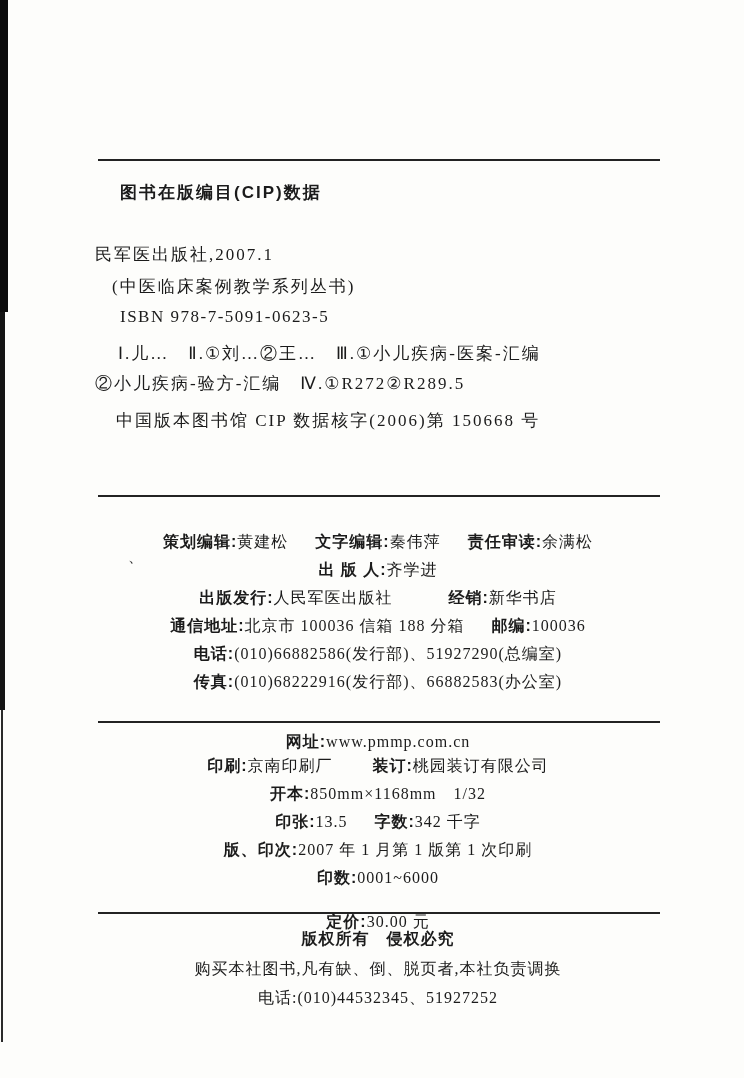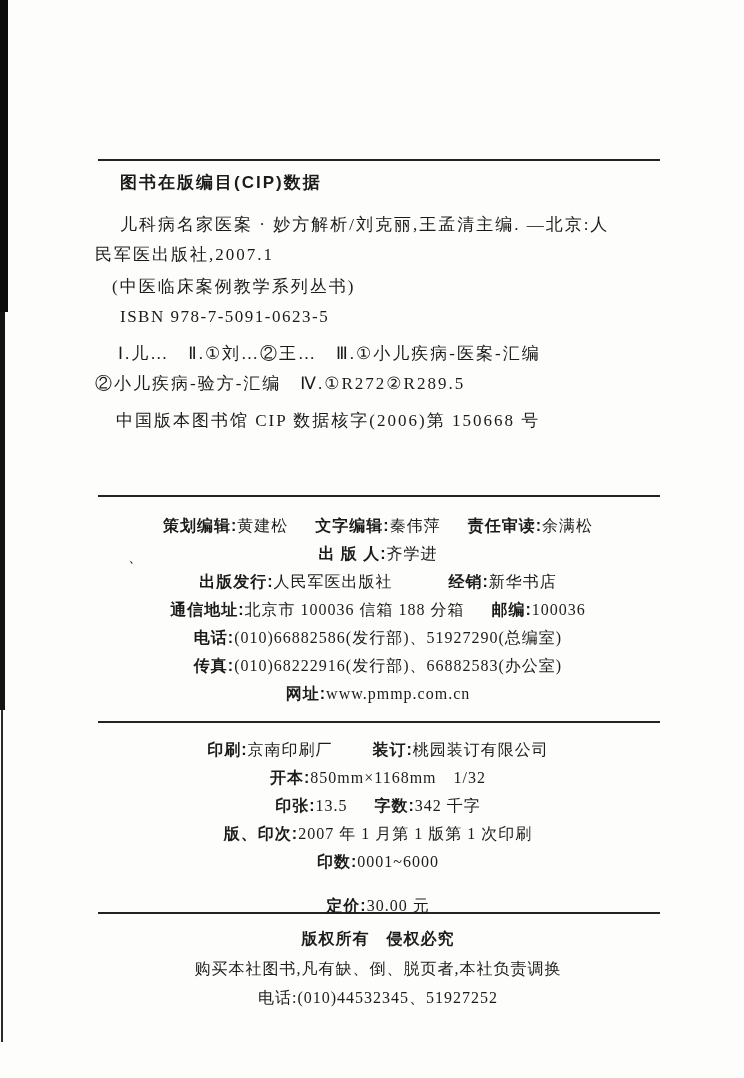--- a/index.html
+++ b/index.html
@@ -18,40 +18,39 @@
   .edge-c{left:1px;top:710px;width:2px;height:332px;background:#2a2a2a;}
 
   .rule{position:absolute;left:98px;width:562px;height:2px;background:#232323;}
 
   .line{position:absolute;white-space:nowrap;line-height:1.25;}
   .cip{font-size:17px;letter-spacing:2px;}
   .latin{letter-spacing:1.5px;}
   .bold-hei{font-family:"Liberation Sans",sans-serif;font-weight:700;}
   .center{left:95px;width:566px;text-align:center;}
   .blk{font-size:16px;letter-spacing:1px;}
-  .seg{margin:0 11px;display:inline-block;}
+  .seg{margin:16px 11px;display:inline-block;}
   .lbl{font-family:"Liberation Sans",sans-serif;font-weight:700;}
   .artifact{position:absolute;font-size:15px;color:#333;}
 </style>
 </head>
 <body>
 
 <div class="page">
 
   <div class="edge-seg edge-a"></div>
   <div class="edge-seg edge-b"></div>
   <div class="edge-seg edge-c"></div>
 
   <div class="rule" style="top:159px"></div>
   <div class="rule" style="top:495px"></div>
   <div class="rule" style="top:721px"></div>
   <div class="rule" style="top:912px"></div>
 
-  <div class="line cip bold-hei" style="top:172px;left:120px">图书在版编目(CIP)数据</div>
-  <div class="line cip" style="top:214px;left:120px">儿科病名家医案 · 妙方解析/刘克丽,王孟清主编. —北京:人</div>
+  <div class="line cip bold-hei" style="top:182px;left:120px">图书在版编目(CIP)数据</div>
   <div class="line cip" style="top:244px;left:95px">民军医出版社,2007.1</div>
   <div class="line cip" style="top:276px;left:112px">(中医临床案例教学系列丛书)</div>
   <div class="line cip latin" style="top:306px;left:120px">ISBN 978-7-5091-0623-5</div>
   <div class="line cip" style="top:343px;left:118px">Ⅰ.儿…　Ⅱ.①刘…②王…　Ⅲ.①小儿疾病-医案-汇编</div>
   <div class="line cip" style="top:373px;left:95px">②小儿疾病-验方-汇编　Ⅳ.①R272②R289.5</div>
   <div class="line cip" style="top:410px;left:116px">中国版本图书馆 CIP 数据核字(2006)第 150668 号</div>
 
   <div class="artifact" style="top:548px;left:128px">、</div>
 
   <div class="line blk center" style="top:516px">
@@ -69,21 +68,21 @@
   <div class="line blk center" style="top:600px">
     <span class="seg"><span class="lbl">通信地址:</span><span>北京市 100036 信箱 188 分箱</span></span>
     <span class="seg"><span class="lbl">邮编:</span><span>100036</span></span>
   </div>
   <div class="line blk center" style="top:628px">
     <span class="seg"><span class="lbl">电话:</span><span>(010)66882586(发行部)、51927290(总编室)</span></span>
   </div>
   <div class="line blk center" style="top:656px">
     <span class="seg"><span class="lbl">传真:</span><span>(010)68222916(发行部)、66882583(办公室)</span></span>
   </div>
-  <div class="line blk center" style="top:684px">
+  <div class="line blk center" style="top:716px">
     <span class="seg"><span class="lbl">网址:</span><span>www.pmmp.com.cn</span></span>
   </div>
 
   <div class="line blk center" style="top:740px">
     <span class="seg" style="margin-right:24px"><span class="lbl">印刷:</span><span>京南印刷厂</span></span>
     <span class="seg"><span class="lbl">装订:</span><span>桃园装订有限公司</span></span>
   </div>
   <div class="line blk center" style="top:768px">
     <span class="seg"><span class="lbl">开本:</span><span>850mm×1168mm　1/32</span></span>
   </div>

